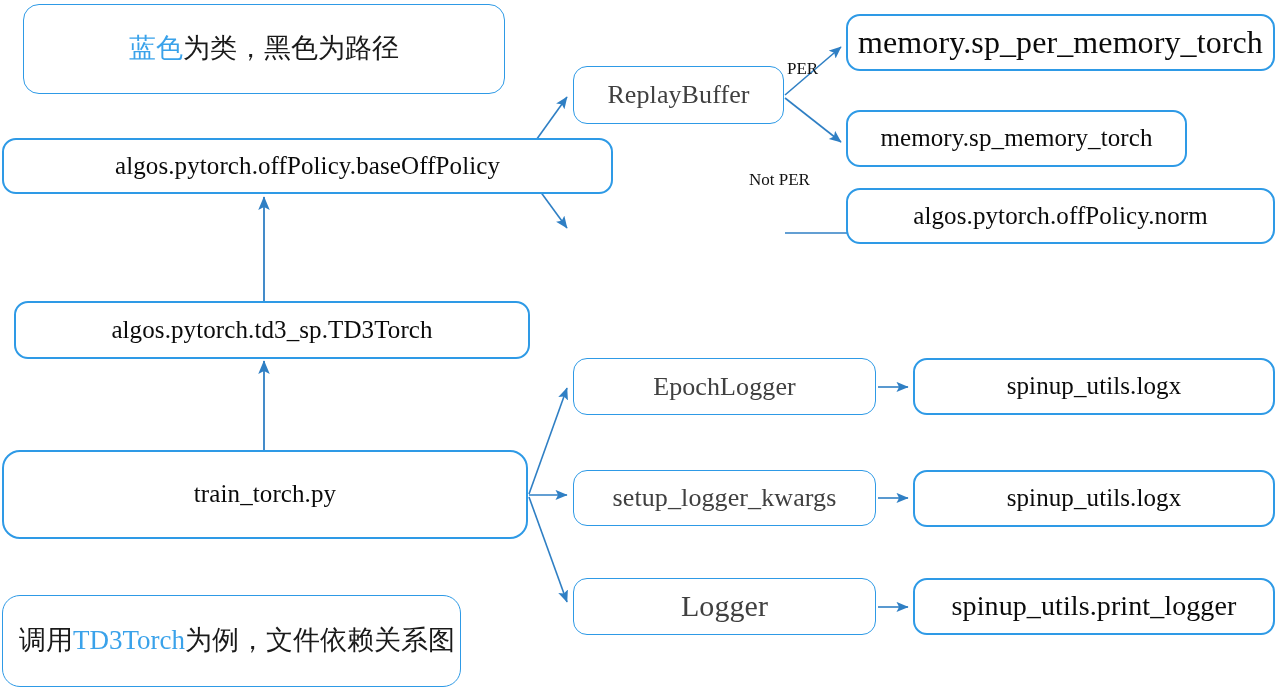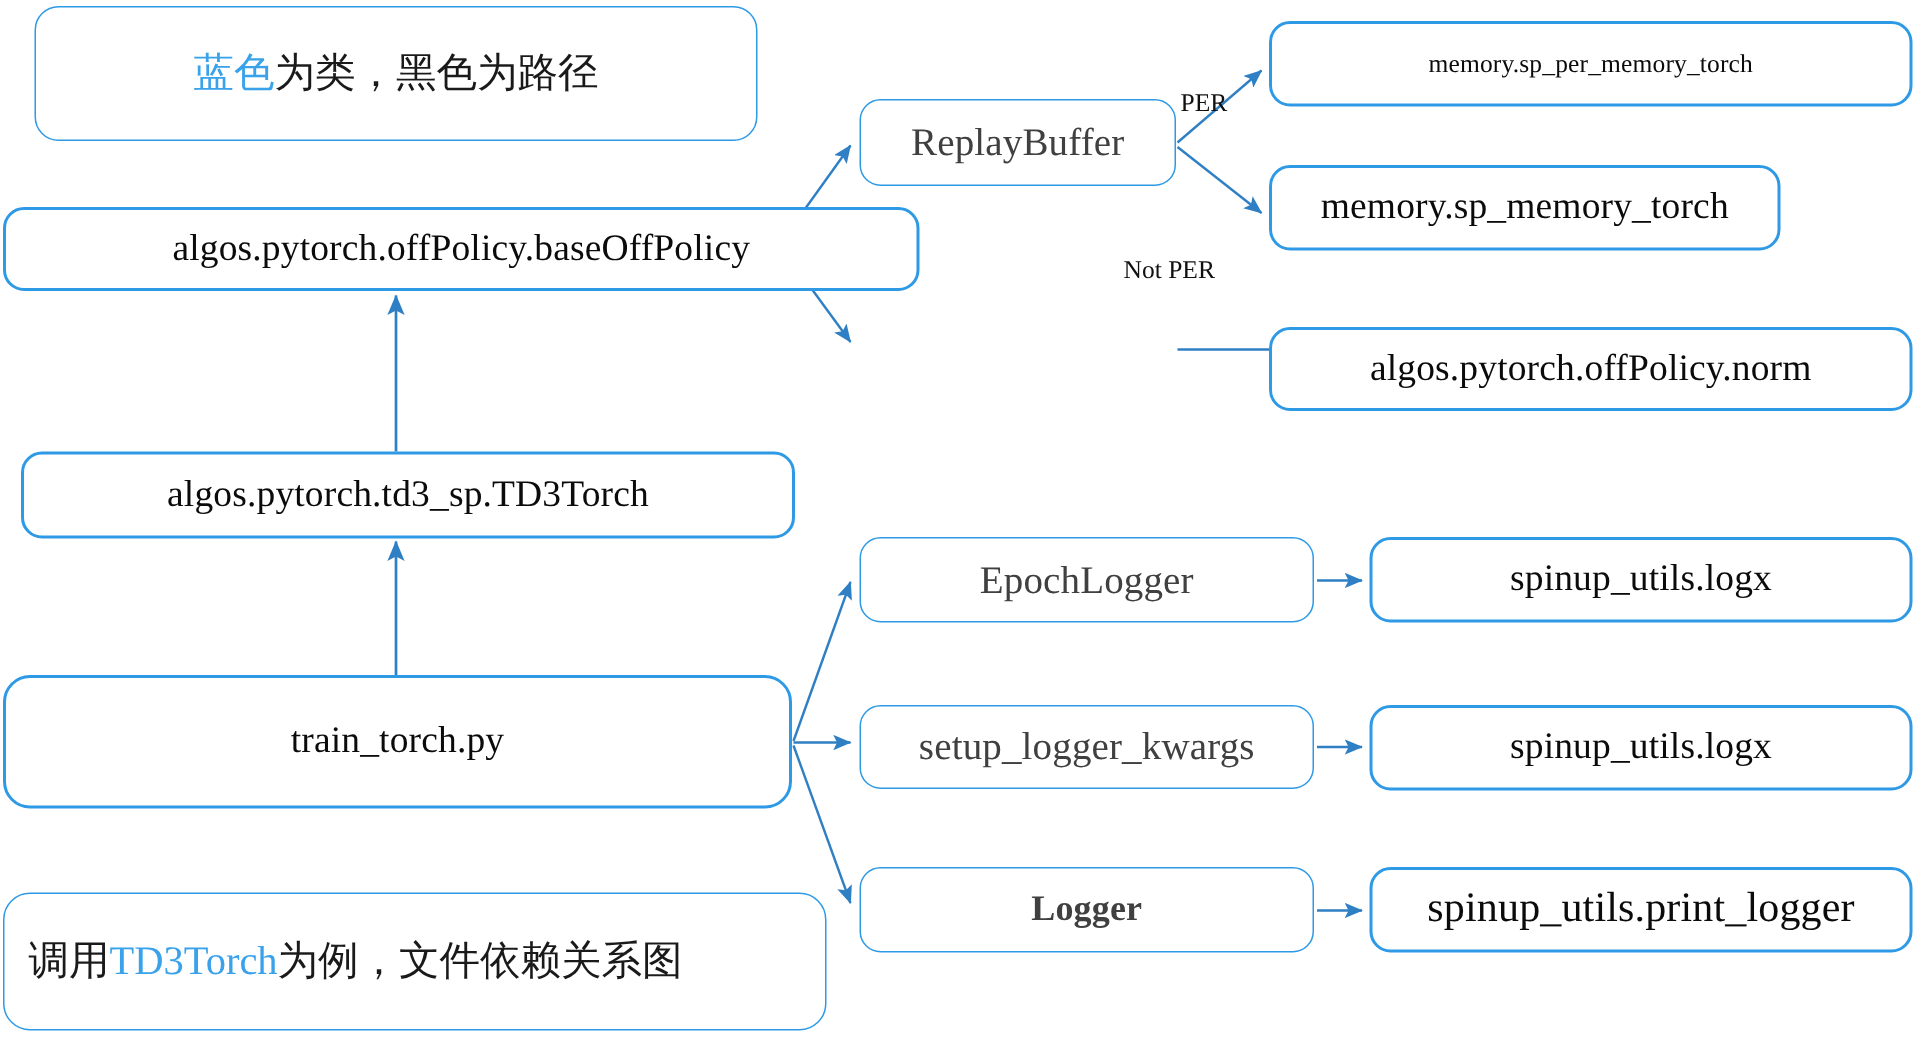--- a/index.html
+++ b/index.html
@@ -113,51 +113,51 @@
   </div>
 
   <div class="node path" style="left:14px; top:301px; width:516px; height:58px;">
     <span class="lbl" style="font-size:25px;">algos.pytorch.td3_sp.TD3Torch</span>
   </div>
 
   <div class="node path" style="left:2px; top:450px; width:526px; height:89px; border-radius:18px;">
     <span class="lbl" style="font-size:25px;">train_torch.py</span>
   </div>
 
-  <div class="node thin" style="left:2px; top:595px; width:549px; height:92px; border-radius:18px; justify-content:flex-start; padding-left:16px;">
+  <div class="node thin" style="left:2px; top:595px; width:459px; height:92px; border-radius:18px; justify-content:flex-start; padding-left:16px;">
     <span class="legend-text"><span class="black">调用</span><span class="blue">TD3Torch</span><span class="black">为例，文件依赖关系图</span></span>
   </div>
 
   <div class="node cls thin" style="left:573px; top:66px; width:211px; height:58px;">
     <span class="lbl" style="font-size:26px;">ReplayBuffer</span>
   </div>
 
 
   <div class="node path" style="left:846px; top:14px; width:429px; height:57px;">
-    <span class="lbl" style="font-size:17px;">memory.sp_per_memory_torch</span>
+    <span class="lbl" style="font-size:32px;">memory.sp_per_memory_torch</span>
   </div>
 
   <div class="node path" style="left:846px; top:110px; width:341px; height:57px;">
     <span class="lbl" style="font-size:25px;">memory.sp_memory_torch</span>
   </div>
 
-  <div class="node path" style="left:846px; top:218px; width:429px; height:56px;text-align:center;">
+  <div class="node path" style="left:846px; top:188px; width:429px; height:56px;text-align:center;">
     <span class="lbl" style="font-size:25px;">algos.pytorch.offPolicy.norm</span>
   </div>
 
   <div class="node cls thin" style="left:573px; top:358px; width:303px; height:57px;">
     <span class="lbl" style="font-size:26px;">EpochLogger</span>
   </div>
 
   <div class="node cls thin" style="left:573px; top:470px; width:303px; height:56px;">
     <span class="lbl" style="font-size:26px;">setup_logger_kwargs</span>
   </div>
 
   <div class="node cls thin" style="left:573px; top:578px; width:303px; height:57px;">
-    <span class="lbl" style="font-size:24px;font-weight:bold;">Logger</span>
+    <span class="lbl" style="font-size:30px;">Logger</span>
   </div>
 
   <div class="node path" style="left:913px; top:358px; width:362px; height:57px;">
     <span class="lbl" style="font-size:25px;">spinup_utils.logx</span>
   </div>
 
   <div class="node path" style="left:913px; top:470px; width:362px; height:57px;">
     <span class="lbl" style="font-size:25px;">spinup_utils.logx</span>
   </div>
 

